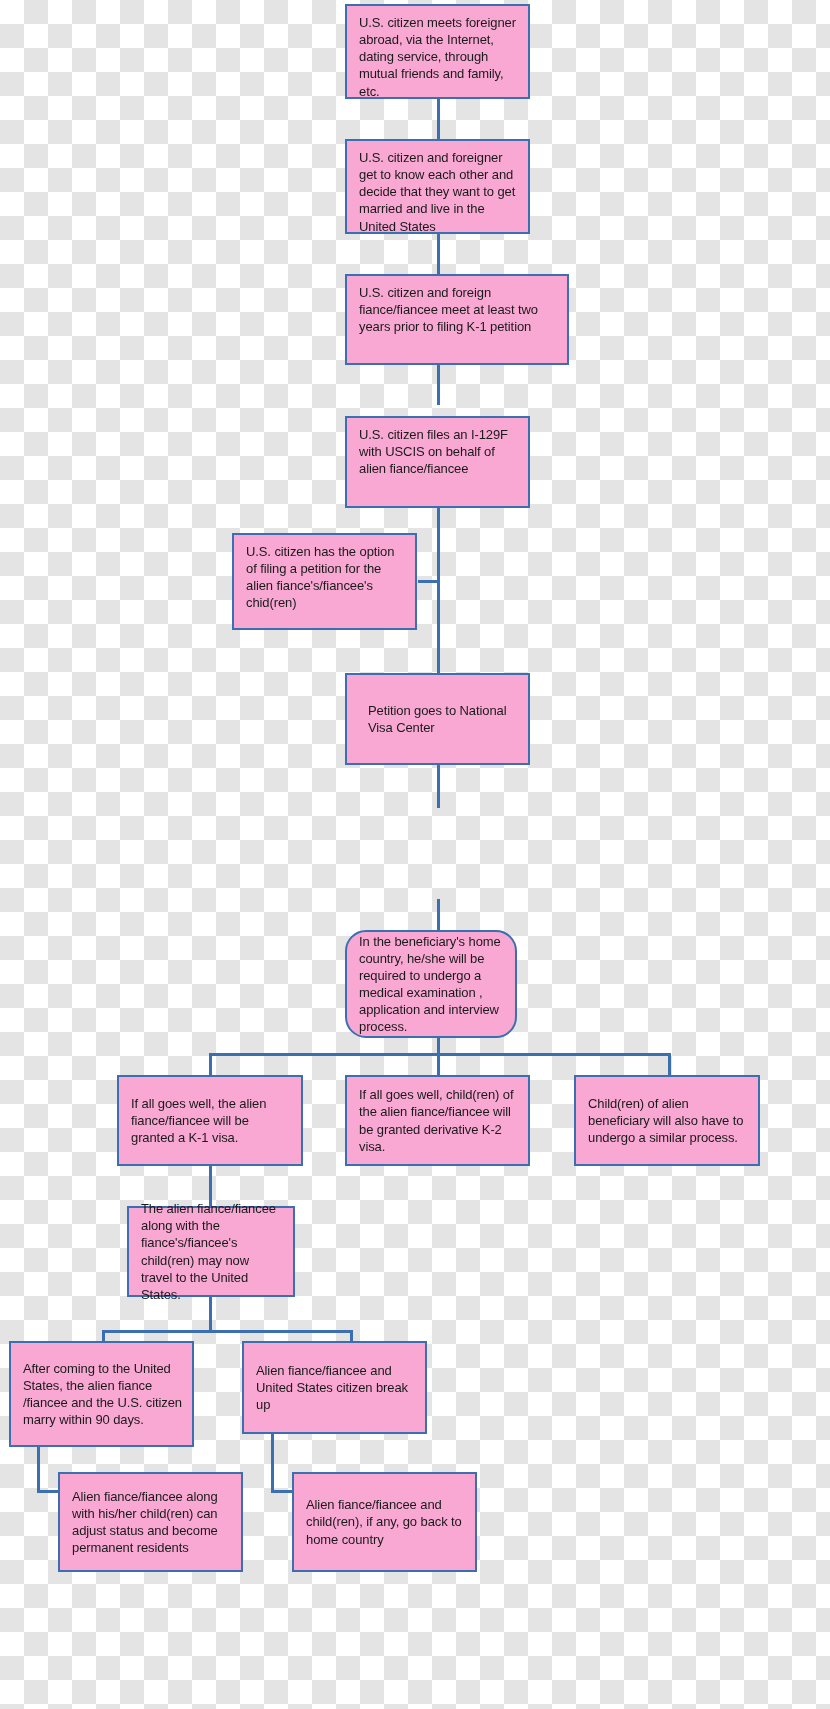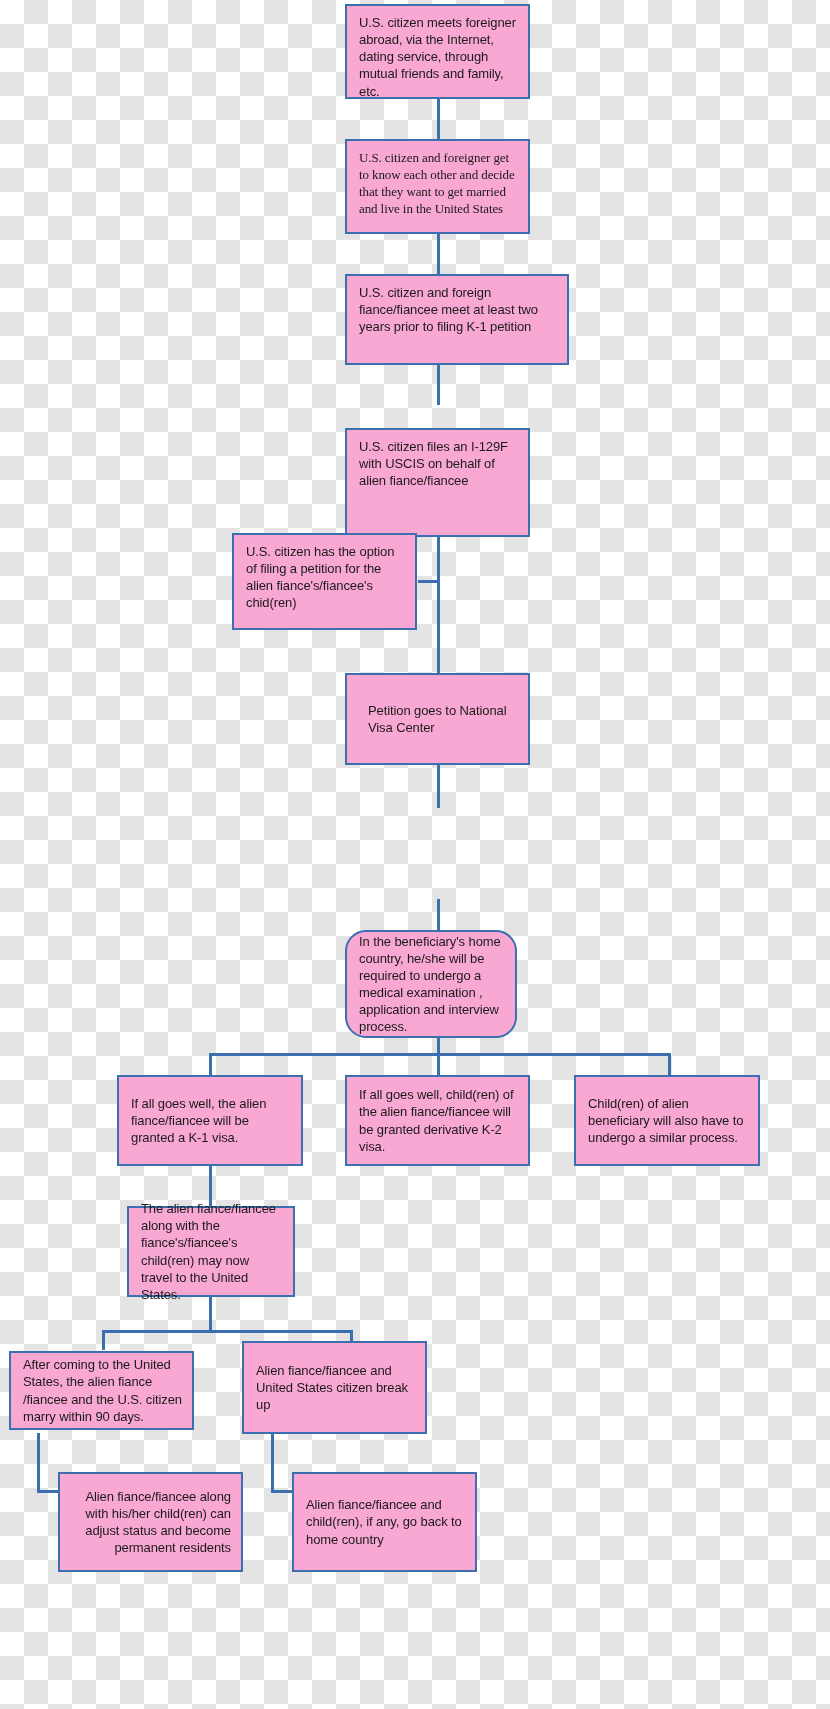--- a/index.html
+++ b/index.html
@@ -66,42 +66,42 @@
   <div class="conn v" style="left:350px;top:1330px;height:20px;"></div>
 
   <div class="conn v" style="left:37px;top:1433px;height:60px;"></div>
   <div class="conn h" style="left:37px;top:1490px;width:23px;"></div>
 
   <div class="conn v" style="left:271px;top:1433px;height:60px;"></div>
   <div class="conn h" style="left:271px;top:1490px;width:23px;"></div>
 
   <div class="node" style="left:345px;top:4px;width:185px;height:95px;">U.S. citizen meets foreigner abroad, via the Internet, dating service, through mutual friends and family, etc.</div>
 
-  <div class="node" style="left:345px;top:139px;width:185px;height:95px;font-family:Liberation Serif, serif;">U.S. citizen and foreigner get to know each other and decide that they want to get married and live in the United States</div>
+  <div class="node" style="left:345px;top:139px;width:185px;height:95px;">U.S. citizen and foreigner get to know each other and decide that they want to get married and live in the United States</div>
 
   <div class="node" style="left:345px;top:274px;width:224px;height:91px;">U.S. citizen and foreign fiance/fiancee meet at least two years prior to filing K-1 petition</div>
 
-  <div class="node" style="left:345px;top:428px;width:185px;height:109px;">U.S. citizen files an I-129F with USCIS on behalf of alien fiance/fiancee</div>
+  <div class="node" style="left:345px;top:416px;width:185px;height:92px;">U.S. citizen files an I-129F with USCIS on behalf of alien fiance/fiancee</div>
 
   <div class="node" style="left:232px;top:533px;width:185px;height:97px;">U.S. citizen  has the option of filing a petition for the alien fiance's/fiancee's chid(ren)</div>
 
   <div class="node vcenter" style="left:345px;top:673px;width:185px;height:92px;padding-left:21px;">Petition goes to National Visa Center</div>
 
 
   <div class="node vcenter" style="left:345px;top:930px;width:172px;height:108px;border-radius:21px;">In the beneficiary's home country, he/she will be required to undergo a medical examination , application and interview process.</div>
 
   <div class="node vcenter" style="left:117px;top:1075px;width:186px;height:91px;">If all goes well, the alien fiance/fiancee will be granted a K-1 visa.</div>
 
   <div class="node vcenter" style="left:345px;top:1075px;width:185px;height:91px;">If all goes well, child(ren) of the alien fiance/fiancee will be granted derivative K-2 visa.</div>
 
   <div class="node vcenter" style="left:574px;top:1075px;width:186px;height:91px;">Child(ren) of alien beneficiary will also have to undergo a similar process.</div>
 
   <div class="node vcenter" style="left:127px;top:1206px;width:168px;height:91px;">The alien fiance/fiancee along with the fiance's/fiancee's child(ren) may now travel to the United States.</div>
 
-  <div class="node vcenter" style="left:9px;top:1341px;width:185px;height:79px;margin-top:10px;">After coming to the United States, the alien fiance /fiancee and the U.S. citizen marry within 90 days.</div>
+  <div class="node vcenter" style="left:9px;top:1341px;width:185px;height:106px;">After coming to the United States, the alien fiance /fiancee and the U.S. citizen marry within 90 days.</div>
 
   <div class="node vcenter" style="left:242px;top:1341px;width:185px;height:93px;">Alien fiance/fiancee and United States citizen break up</div>
 
-  <div class="node vcenter" style="left:58px;top:1472px;width:185px;height:100px;text-align:right;">Alien fiance/fiancee along with his/her child(ren) can adjust  status and become permanent residents</div>
+  <div class="node vcenter" style="left:58px;top:1472px;width:185px;height:100px;">Alien fiance/fiancee along with his/her child(ren) can adjust  status and become permanent residents</div>
 
   <div class="node vcenter" style="left:292px;top:1472px;width:185px;height:100px;">Alien fiance/fiancee and child(ren), if any, go back to home country</div>
 
 </div>
 
 </body></html>

